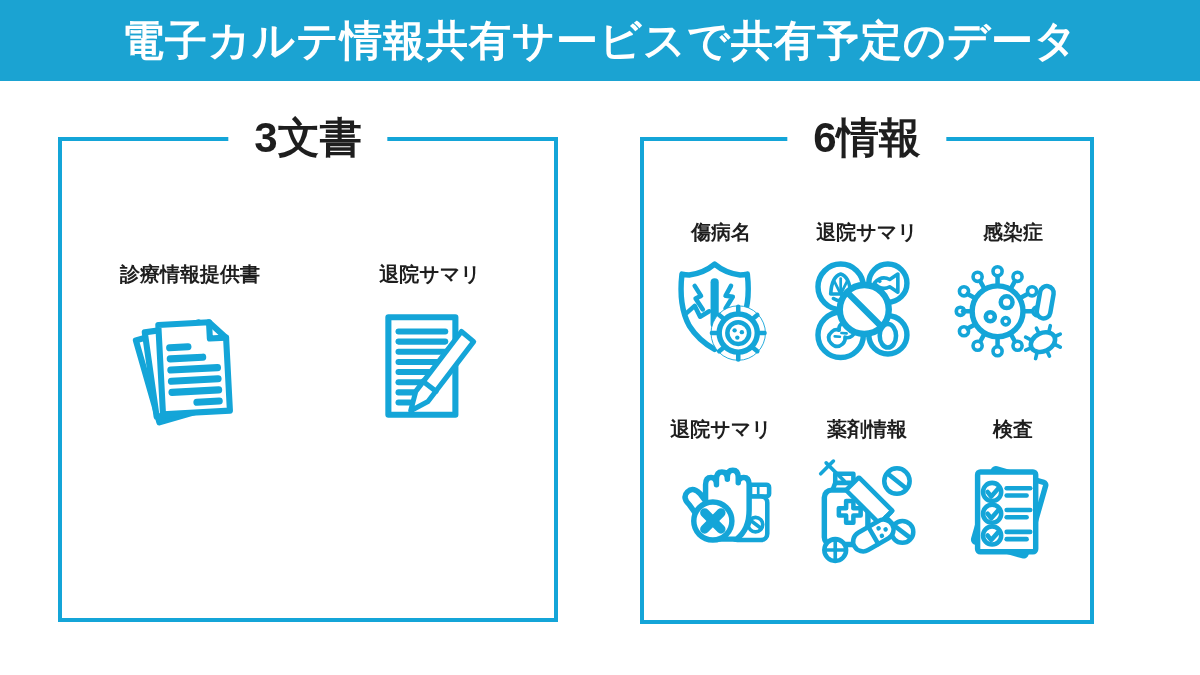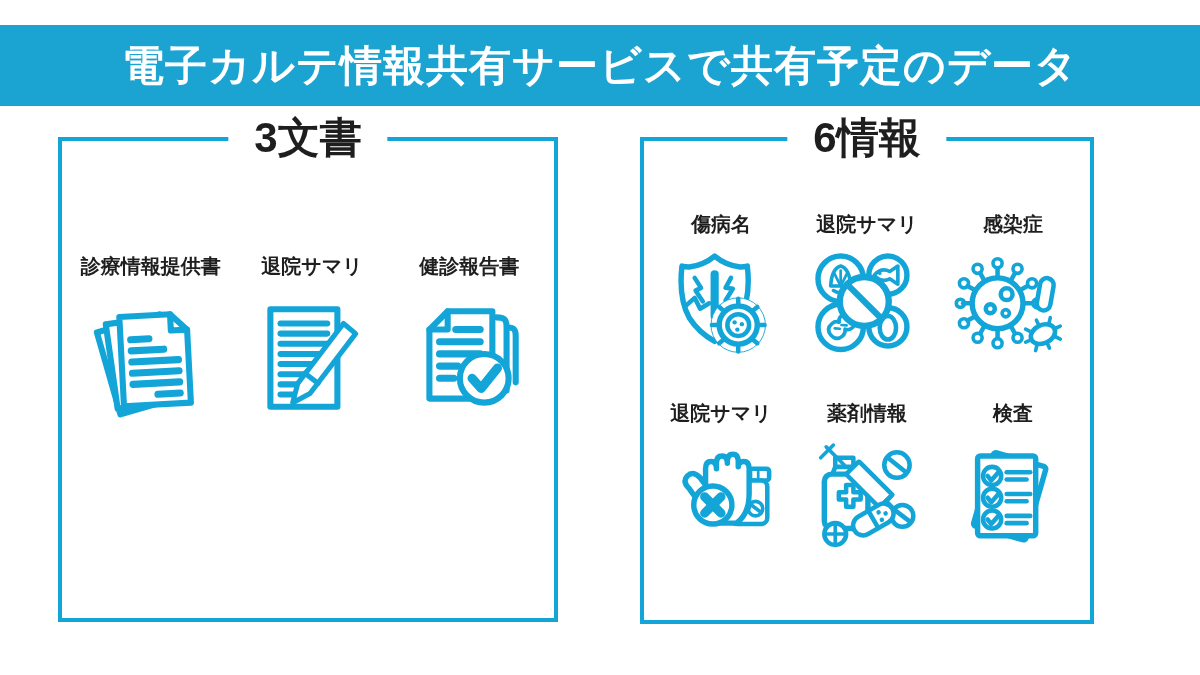--- a/index.html
+++ b/index.html
@@ -8,39 +8,39 @@
     --text:#1e1e1e;
     --bg:#ffffff;
   }
   *{margin:0;padding:0;box-sizing:border-box;}
   html,body{width:1200px;height:675px;background:var(--bg);}
   .canvas{
     position:relative;width:1200px;height:675px;background:var(--bg);
     overflow:hidden;font-family:"Liberation Sans","DejaVu Sans",sans-serif;
   }
   .header{
-    position:absolute;top:25px;left:0;width:1200px;height:81px;
+    position:absolute;top:0;left:0;width:1200px;height:81px;
     background:var(--header-bg);display:flex;align-items:center;justify-content:center;
   }
   .header-title{
     color:#fff;font-size:42px;font-weight:bold;letter-spacing:1px;white-space:nowrap;
   }
   .panel{position:absolute;border:4px solid var(--accent);background:var(--bg);}
   .panel-docs{left:58px;top:137px;width:500px;height:485px;text-align:center;}
   .panel-info{left:640px;top:137px;width:454px;height:487px;}
   .panel-title{
     position:absolute;top:-32px;left:50%;transform:translateX(-50%);
     background:var(--bg);padding:0 26px;font-size:42px;font-weight:bold;
     color:var(--text);line-height:58px;white-space:nowrap;
   }
   .docs-row{display:flex;justify-content:space-around;padding:112px 6px 0;}
   .info-grid{
     display:grid;grid-template-columns:repeat(3,1fr);row-gap:35px;padding:70px 4px 0;
   }
-  .item{display:flex;flex-direction:column;align-items:center;}
+  .item{display:flex;flex-direction:column;align-items:center;margin-top:8px;}
   .item-label{
     font-size:20px;font-weight:bold;color:var(--text);
     white-space:nowrap;line-height:26px;
   }
   .docs-row .item-icon{margin-top:14px;}
   .info-grid .item-icon{margin-top:10px;}
   .docs-row .item-icon svg{width:132px;height:132px;display:block;}
   .info-grid .item-icon svg{width:118px;height:118px;display:block;}
   .ic *{stroke:var(--accent);fill:none;stroke-linecap:round;stroke-linejoin:round;}
   .ic .wfill{fill:#fff;}
@@ -95,38 +95,20 @@
             <line x1="34" y1="70" x2="80" y2="70" stroke-width="6"></line>
             <line x1="34" y1="80" x2="74" y2="80" stroke-width="6"></line>
             <line x1="34" y1="90" x2="62" y2="90" stroke-width="6"></line>
             <line x1="34" y1="100" x2="52" y2="100" stroke-width="6"></line>
             <path class="wfill" d="M46 108 L51 89 L96 30 L108 40 L63 99 Z" stroke-width="5"></path>
             <line x1="58" y1="79" x2="71" y2="89" stroke-width="5"></line>
           </svg>
         </div>
       </div>
 
-      <div class="item">
-        <div class="item-label">健診報告書</div>
-        <div class="item-icon">
-          <svg class="ic" viewBox="0 0 130 130">
-            <path d="M92 24 c8 0 10 2 10 10 V96" stroke-width="6"></path>
-            <path d="M104 34 c5 0 7 2 7 8 V88" stroke-width="6"></path>
-            <path class="wfill" d="M44 18 H88 V104 H26 V36 Z" stroke-width="6"></path>
-            <path d="M44 18 V36 H26" stroke-width="6"></path>
-            <line x1="52" y1="36" x2="76" y2="36" stroke-width="7"></line>
-            <line x1="36" y1="48" x2="76" y2="48" stroke-width="7"></line>
-            <line x1="36" y1="60" x2="76" y2="60" stroke-width="7"></line>
-            <line x1="36" y1="72" x2="54" y2="72" stroke-width="7"></line>
-            <line x1="36" y1="84" x2="50" y2="84" stroke-width="7"></line>
-            <circle class="wfill" cx="80" cy="84" r="24" stroke-width="6"></circle>
-            <path d="M68 84 l9 10 l16 -20" stroke-width="9"></path>
-          </svg>
-        </div>
-      </div>
 
     </div>
   </div>
 
   <div class="panel panel-info">
     <div class="panel-title">6情報</div>
     <div class="info-grid">
 
       <div class="item">
         <div class="item-label">傷病名</div>

